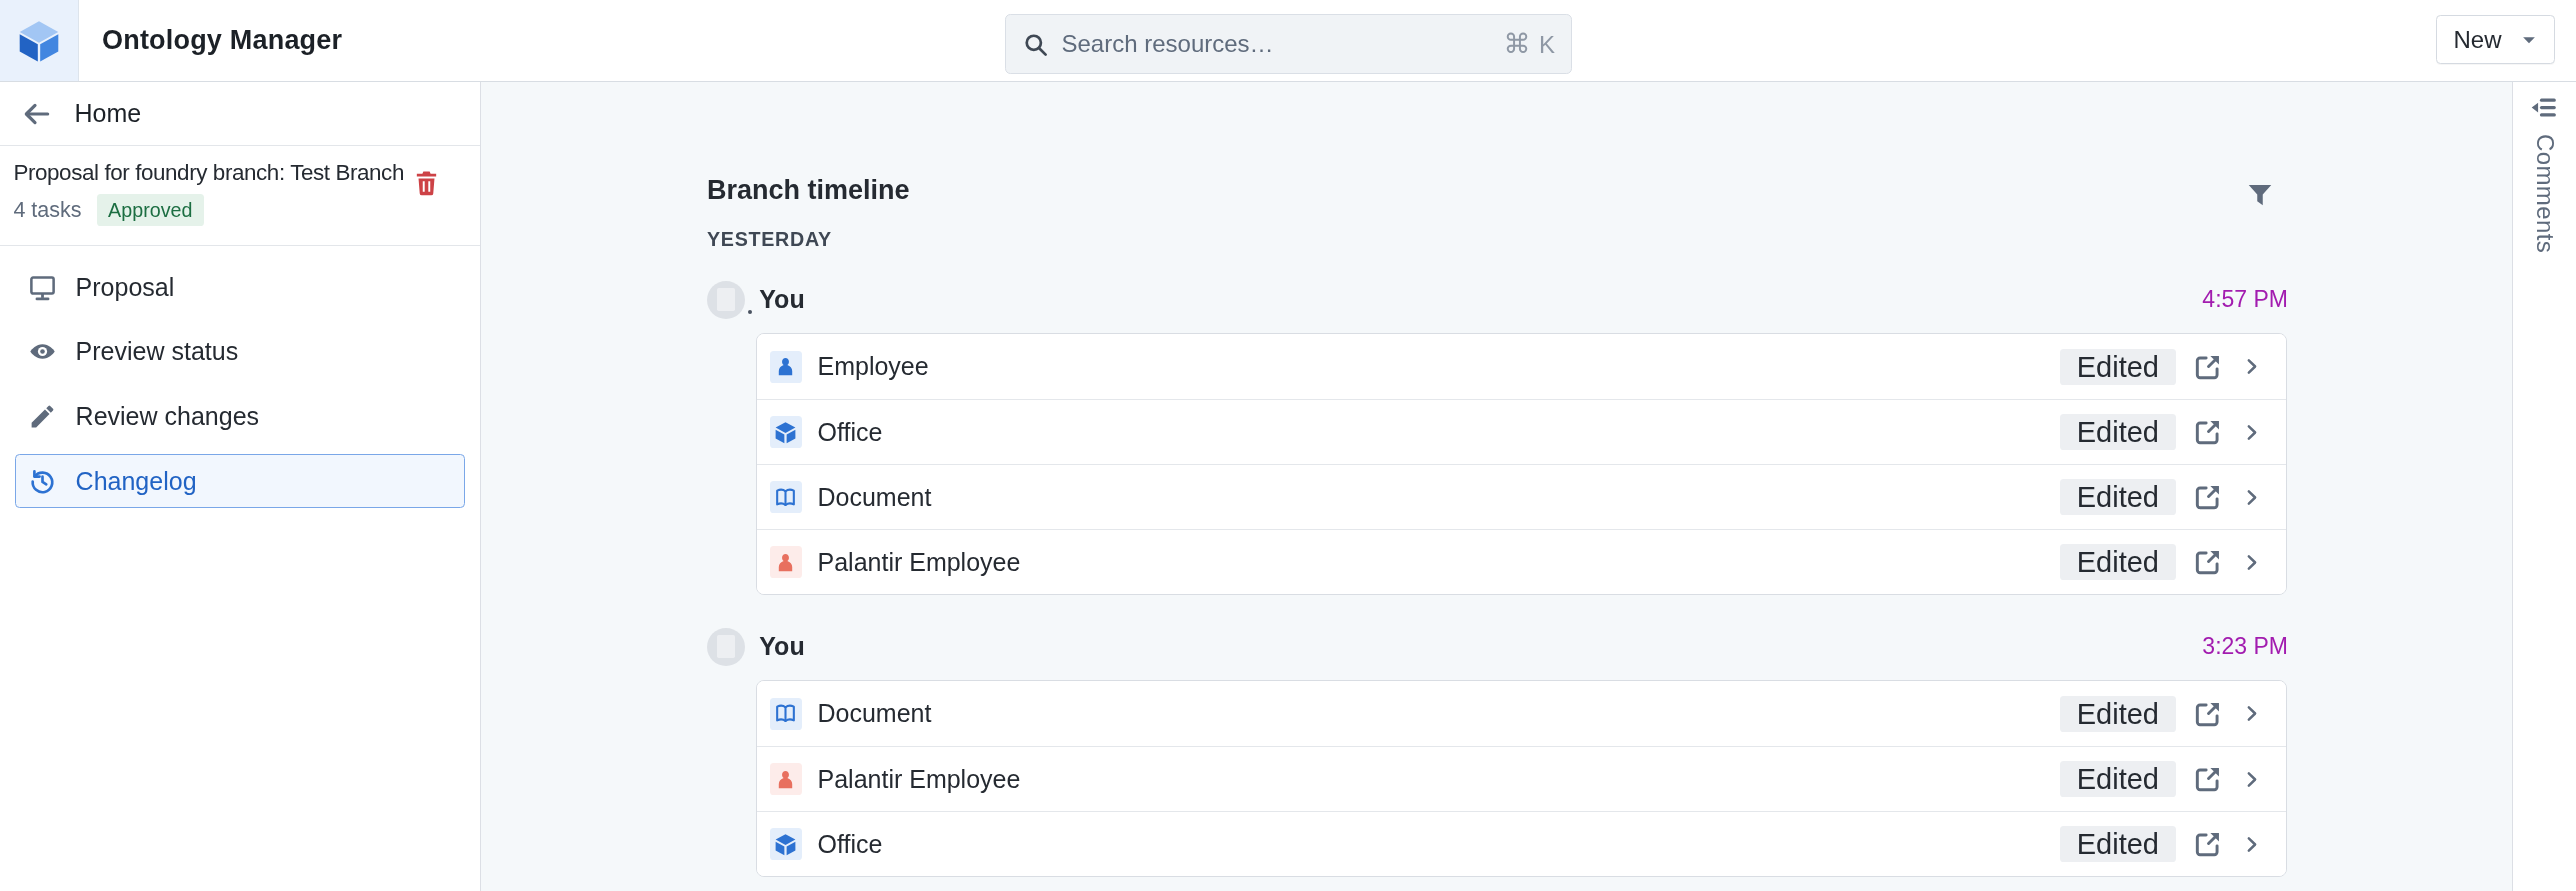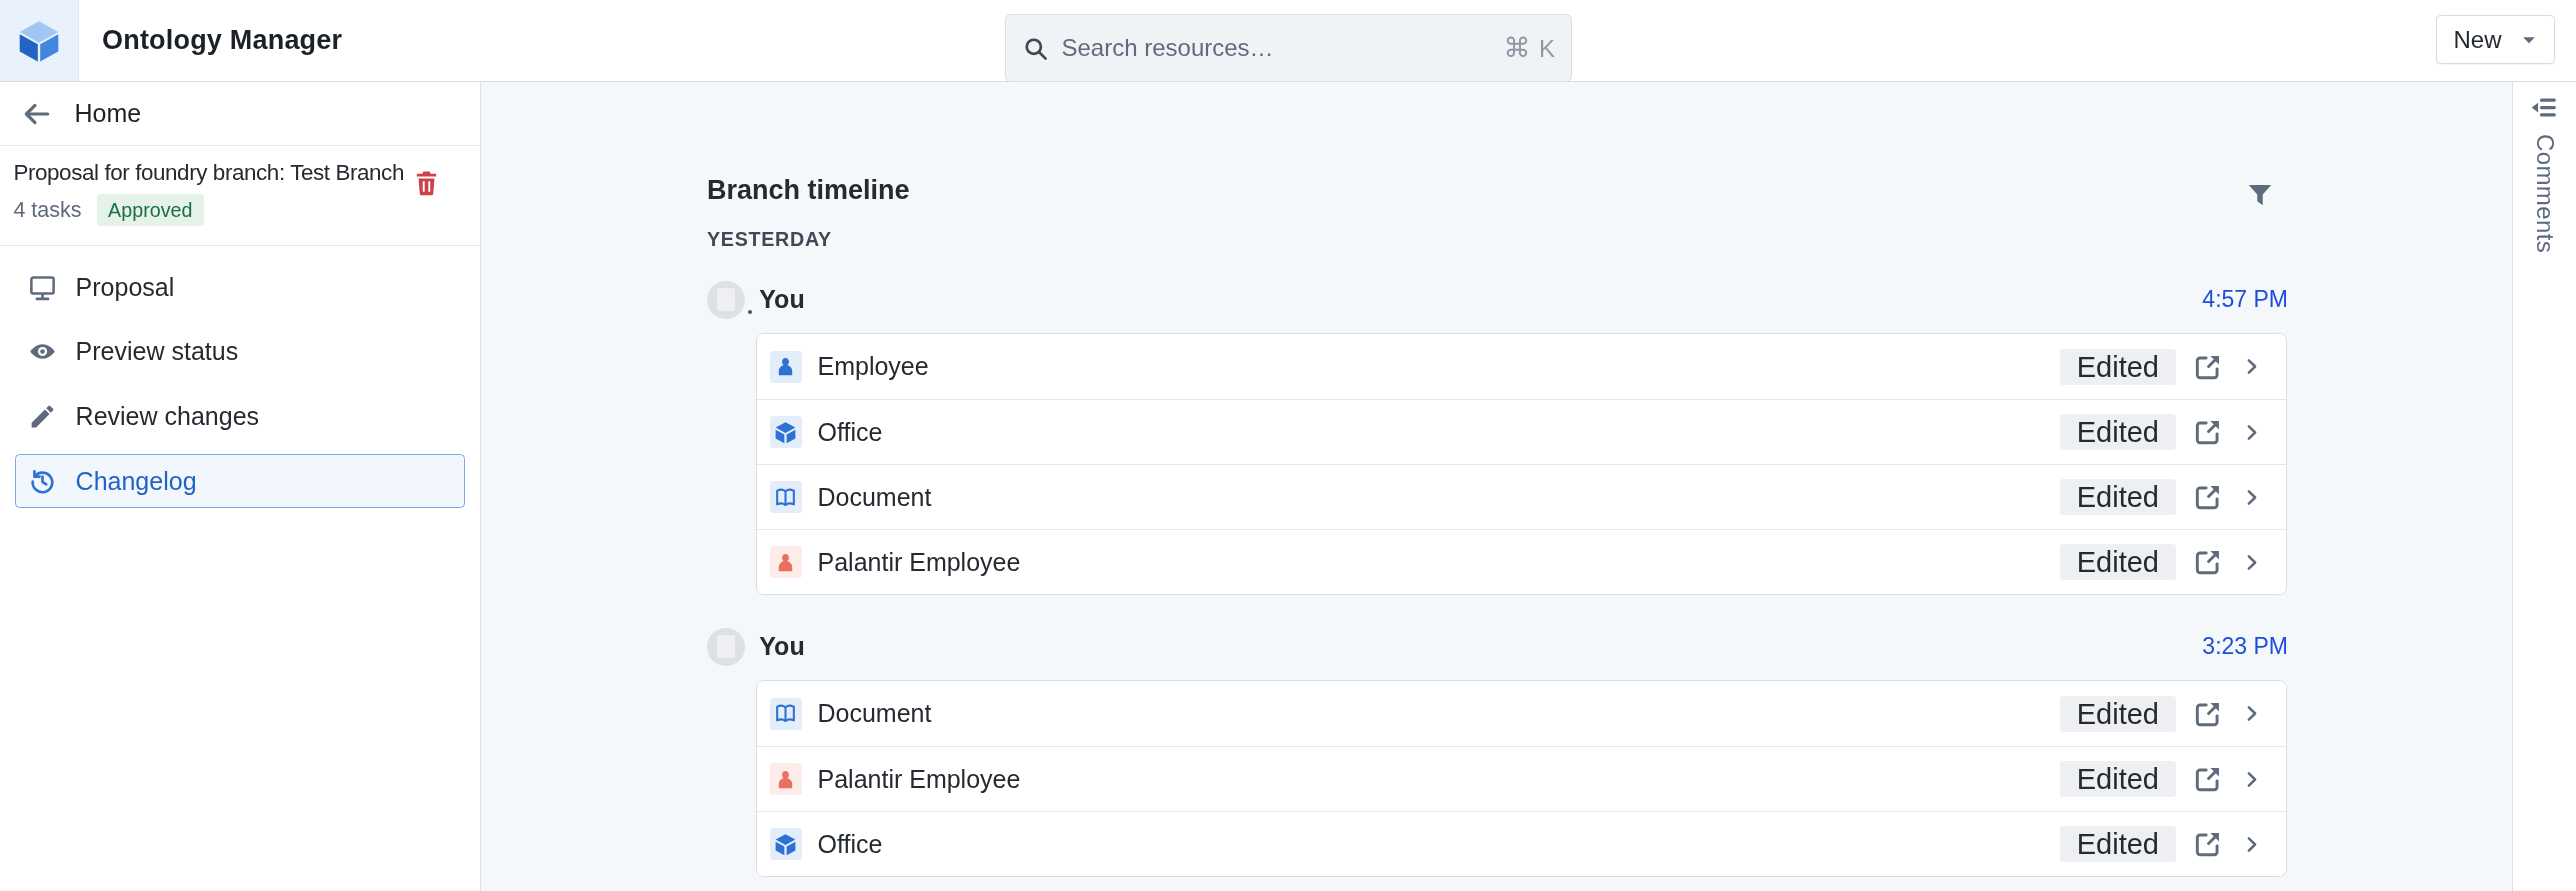--- a/index.html
+++ b/index.html
@@ -5,21 +5,21 @@
   * { margin:0; padding:0; box-sizing:border-box; }
   html,body { width:2576px; height:891px; overflow:hidden; background:#f5f8fa;
     font-family:"Liberation Sans", sans-serif; color:#252a31; }
 
   
   .topbar { position:absolute; top:0; left:0; width:2576px; height:82px;
     background:#fff; border-bottom:1.8px solid #d8dde3; display:flex; align-items:center; }
   .logo-box { width:79px; height:81px; background:#e9f1fc; border-right:1.8px solid #dde4ec;
     display:flex; align-items:center; justify-content:center; flex:0 0 auto; cursor:pointer; }
   .app-title { font-size:27px; font-weight:bold; color:#1c2127; margin-left:23px; letter-spacing:0.2px; }
-  .search-wrap { position:absolute; left:1005px; top:14.3px; width:567px; height:68px;
+  .search-wrap { position:absolute; left:1005px; top:14.3px; width:567px; height:60px;
     background:#f0f3f6; border:1.8px solid #dadfe6; border-radius:5.4px;
     display:flex; align-items:center; padding:0 16px; }
   .search-wrap svg { flex:0 0 auto; }
   .search-input { flex:1; border:none; outline:none; background:transparent;
     font-size:24px; color:#252a31; margin-left:12.5px; font-family:inherit; min-width:0; }
   .search-input::placeholder { color:#5f6b7c; }
   .search-shortcut { color:#8f98a5; font-size:24px; white-space:nowrap; margin-left:10.7px; }
   .search-shortcut .cmd { font-size:27px; letter-spacing:1.8px; }
   .new-btn { position:absolute; right:21.5px; top:15px; height:49px; min-width:108px;
     background:#fff; border:1.8px solid #d5dae1; border-radius:4.5px; cursor:pointer;
@@ -58,21 +58,21 @@
     color:#3f4854; letter-spacing:0.7px; }
   .group-header { position:absolute; left:0; width:100%; height:39px;
     display:flex; align-items:center; }
   .group-header.g1 { top:198px; } .group-header.g2 { top:545px; }
   .avatar { position:relative; width:38px; height:38px; border-radius:50%; background:#dde1e6;
     flex:0 0 auto; display:flex; align-items:center; justify-content:center; }
   .avatar .ph { width:18px; height:23px; background:#edeff2; border-radius:1.8px; }
   .avatar .dot { position:absolute; right:-7.2px; bottom:4.5px; width:4.5px; height:4.5px;
     border-radius:50%; background:#4a5360; }
   .group-user { font-size:25px; font-weight:bold; color:#252a31; margin-left:14.3px; }
-  .group-time { margin-left:auto; font-size:23px; color:#1d4ed8; }
+  .group-time { margin-left:auto; font-size:23px; color:#a21caf; }
   .card { position:absolute; left:49px; width:1531px; background:#fff;
     border:1.8px solid #d9dde3; border-radius:8px; overflow:hidden; }
   .card.c1 { top:251px; } .card.c2 { top:598px; }
   .row { height:65px; display:flex; align-items:center; padding:0 23px 0 12.5px; cursor:pointer;
     background:#fff; }
   .row + .row { border-top:1.8px solid #e4e7eb; }
   .tile { width:32px; height:32px; border-radius:3.6px; display:flex; align-items:center;
     justify-content:center; flex:0 0 auto; }
   .tile.blue { background:#e4eefb; color:#2d72d2; }
   .tile.red  { background:#fdecea; color:#e8705f; }

